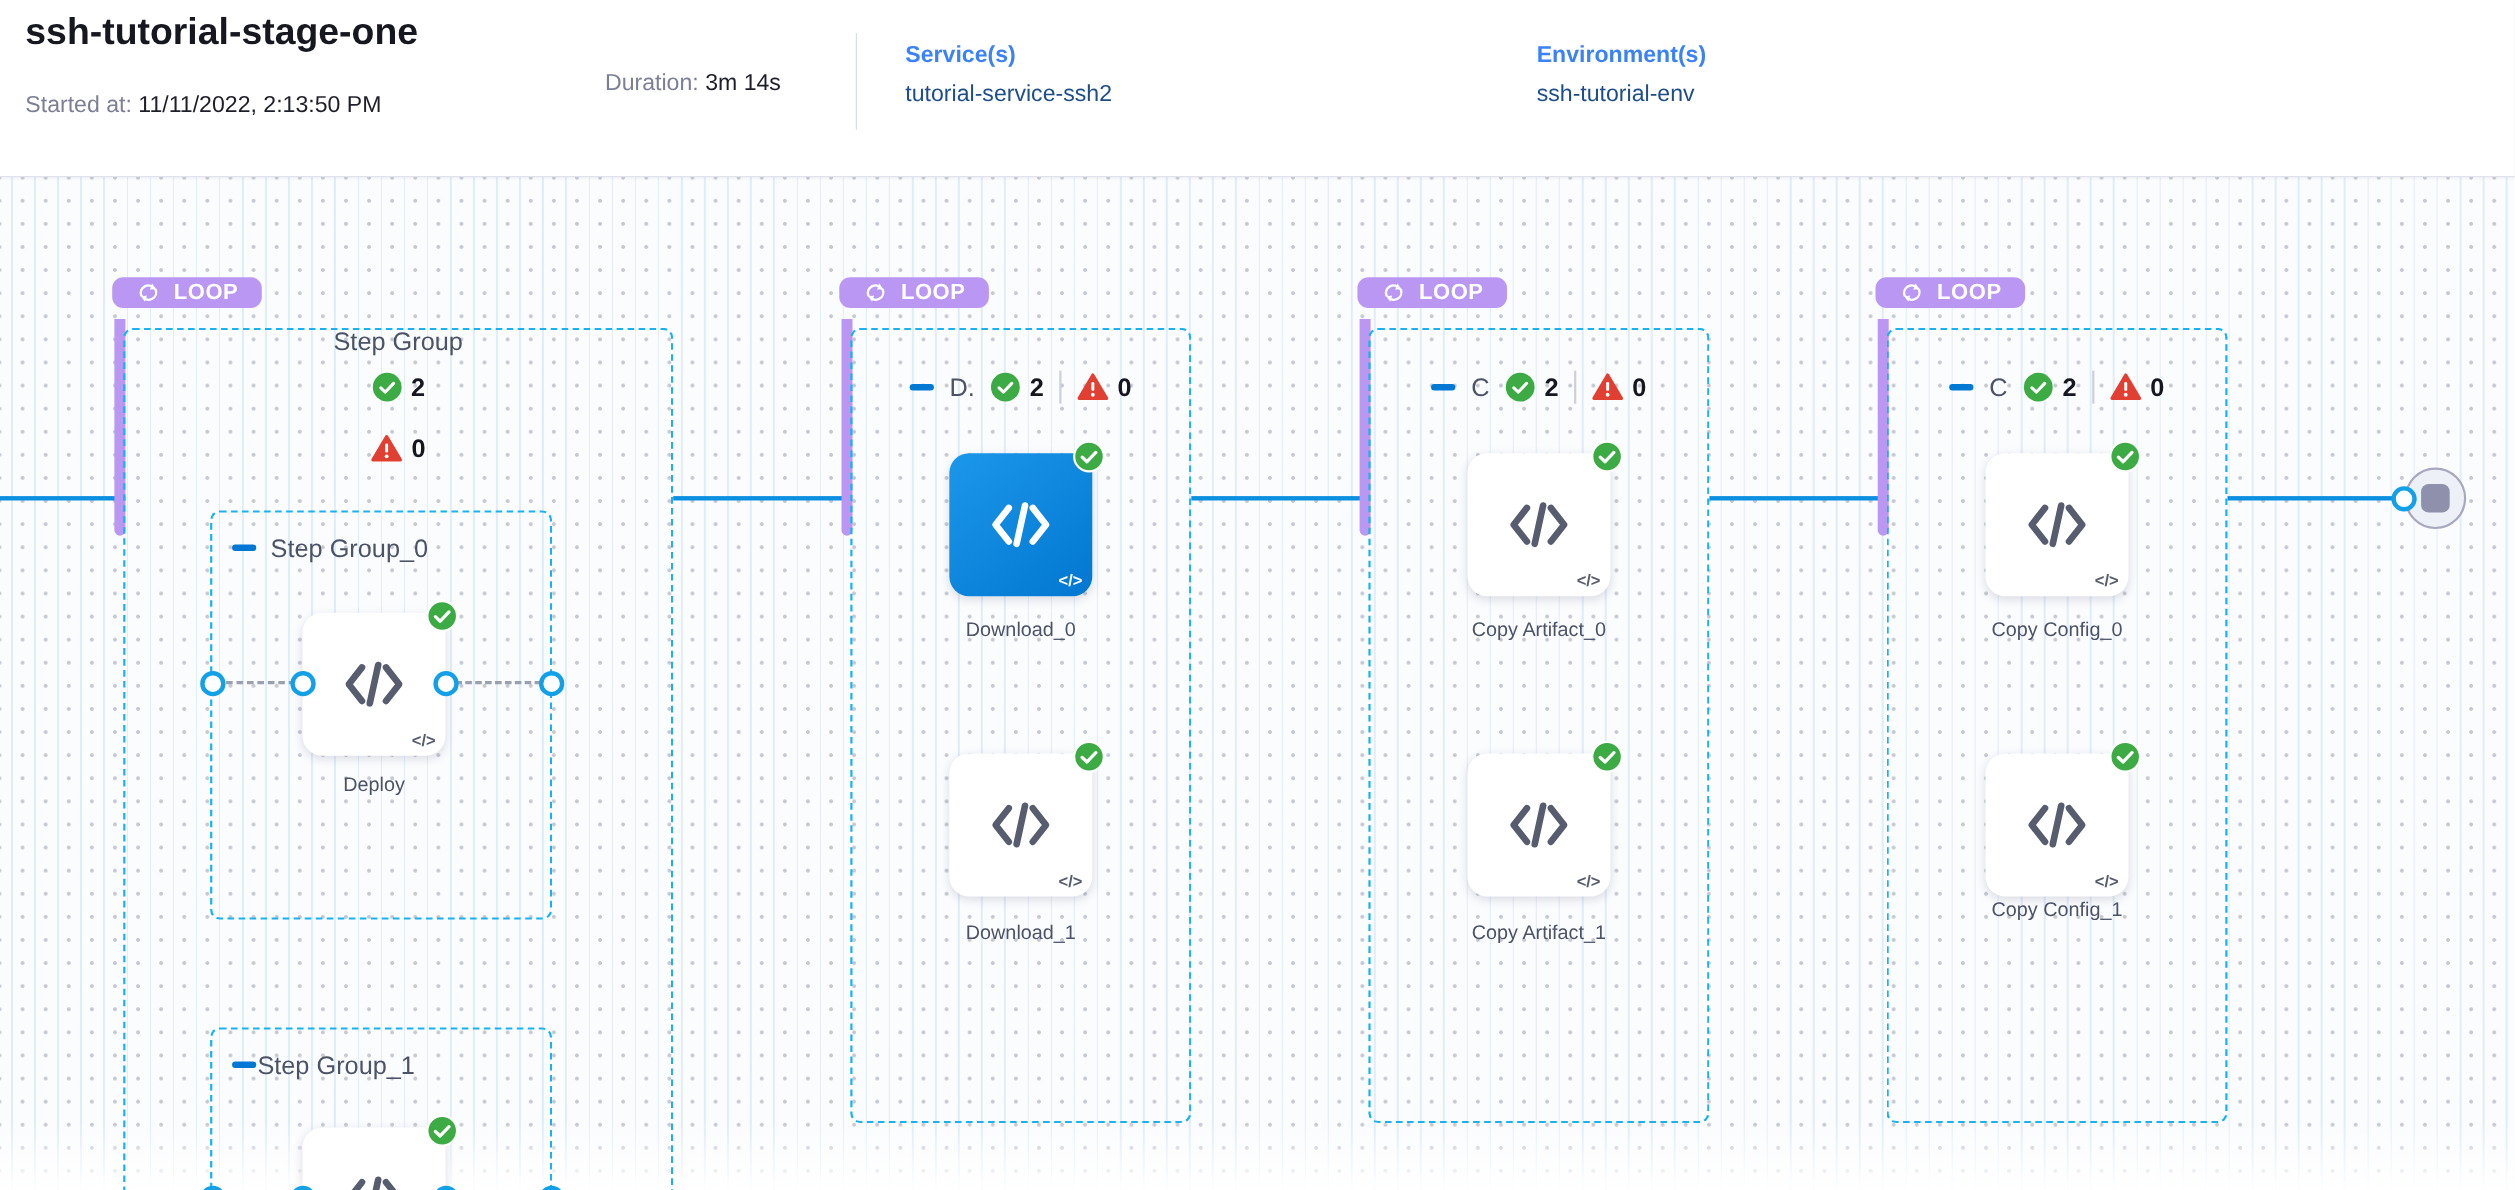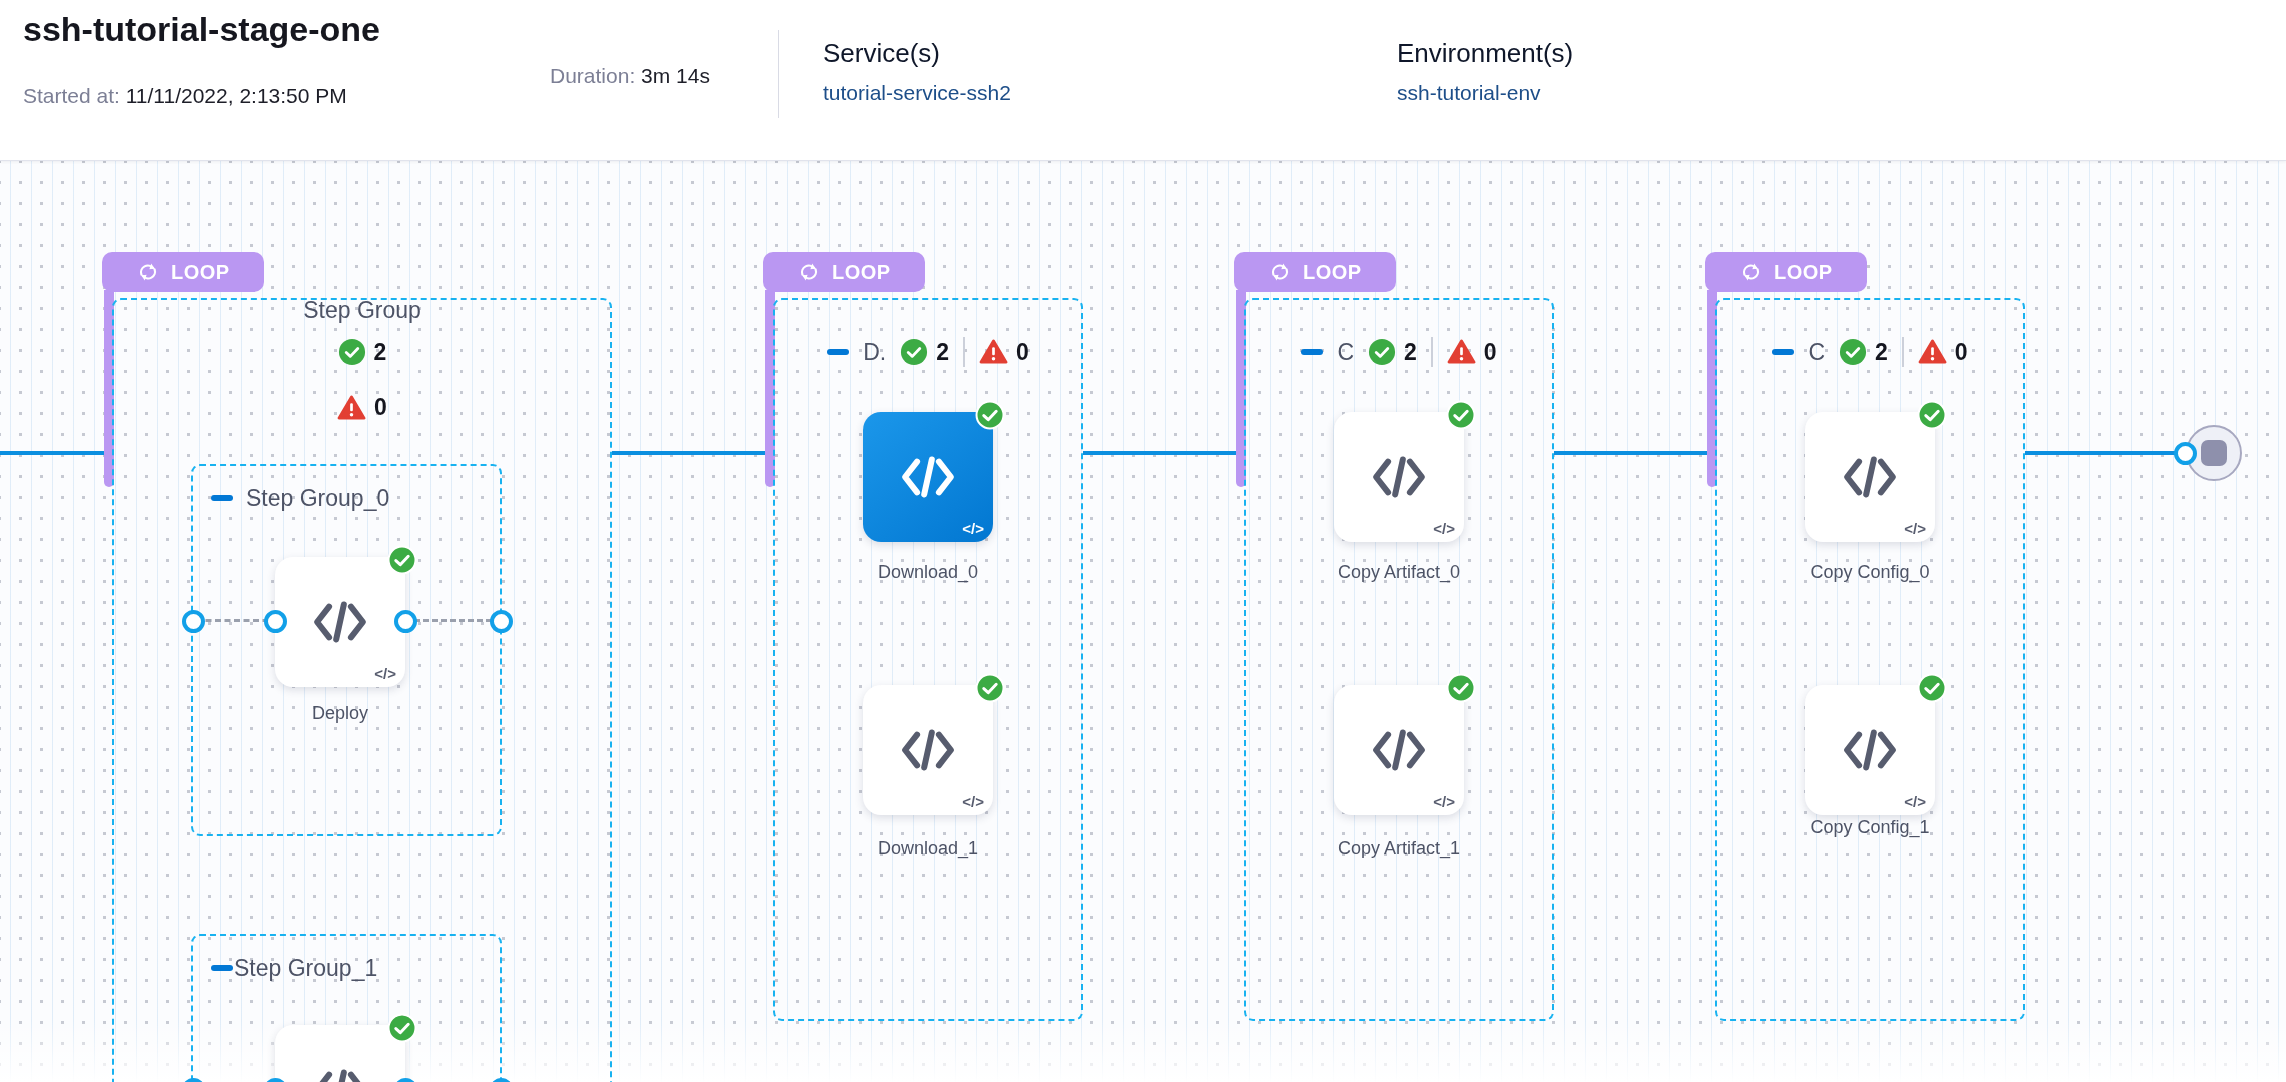--- a/index.html
+++ b/index.html
@@ -12,40 +12,40 @@
     position:absolute;left:0;top:0;width:2286px;height:160px;background:#fff;
     border-bottom:1px solid #e1e3ec;box-shadow:0 1px 3px rgba(40,41,61,.07);z-index:10;
   }
   .stage-title{position:absolute;left:23px;top:10px;font-size:34px;font-weight:700;color:#16171f;}
   .meta-label{color:#7c7f95;font-size:21px;}
   .meta-value{color:#1d1e28;font-size:21px;}
   .meta-started{position:absolute;left:23px;top:64px;white-space:nowrap;margin-top:20px;}
   .meta-duration{position:absolute;left:550px;top:64px;white-space:nowrap;}
   .hdr-vdiv{position:absolute;left:778px;top:30px;width:1px;height:88px;background:#d9dbe5;}
   .svc-block{position:absolute;top:38px;}
-  .svc-label{font-size:26px;font-weight:400;color:#0f172a;}
+  .svc-label{font-size:21px;font-weight:700;color:#3b82f6;}
   .svc-link{font-size:21px;color:#1d4e89;margin-top:12px;cursor:pointer;}
   
   .canvas{
     position:absolute;left:0;top:160px;width:2286px;height:922px;overflow:hidden;
     background-color:#fbfcfe;
     background-image:
       radial-gradient(circle, #c6c9d2 1.5px, rgba(198,201,210,0) 2px),
       repeating-linear-gradient(90deg, rgba(170,205,238,.33) 0 1.4px, rgba(0,0,0,0) 1.4px 21px);
     background-size:21px 21px, auto;
     background-position:10px 12px, 10px 0;
   }
   .bottom-fade{position:absolute;left:0;right:0;bottom:0;height:62px;z-index:1;
     background:linear-gradient(to bottom, rgba(251,252,254,0), rgba(255,255,255,.97));}
   .mainline{position:absolute;top:291px;height:4px;background:#0b8fe0;z-index:2;}
   
   .gbox{position:absolute;border:2px dashed #18b2f0;border-radius:9px;z-index:2;box-sizing:border-box;}
   
-  .loop-badge{position:absolute;height:40px;top:92px;background:#ba97f2;border-radius:10px;
-    display:flex;align-items:center;gap:11px;padding:0 34px;z-index:3;cursor:pointer;}
+  .loop-badge{position:absolute;height:28px;top:92px;background:#ba97f2;border-radius:10px;
+    display:flex;align-items:center;gap:11px;padding:0 21px;z-index:3;cursor:pointer;}
   .loop-badge span{color:#fff;font-size:20px;font-weight:700;letter-spacing:.5px;}
   .loop-strip{position:absolute;width:10px;top:130px;height:197px;background:#ba97f2;
     border-radius:0 0 8px 8px;z-index:2;}
   
   .hdr-row{position:absolute;top:170px;height:44px;display:flex;align-items:center;
     justify-content:center;gap:14px;z-index:3;}
   .dash-toggle{width:22px;height:6px;border-radius:3px;background:#0278d5;cursor:pointer;}
   .g-title{font-size:23px;color:#4d5366;white-space:nowrap;}
   .cnt-num{font-size:23px;font-weight:700;color:#15161f;}
   .cnt-grp{display:flex;align-items:center;gap:8px;}

